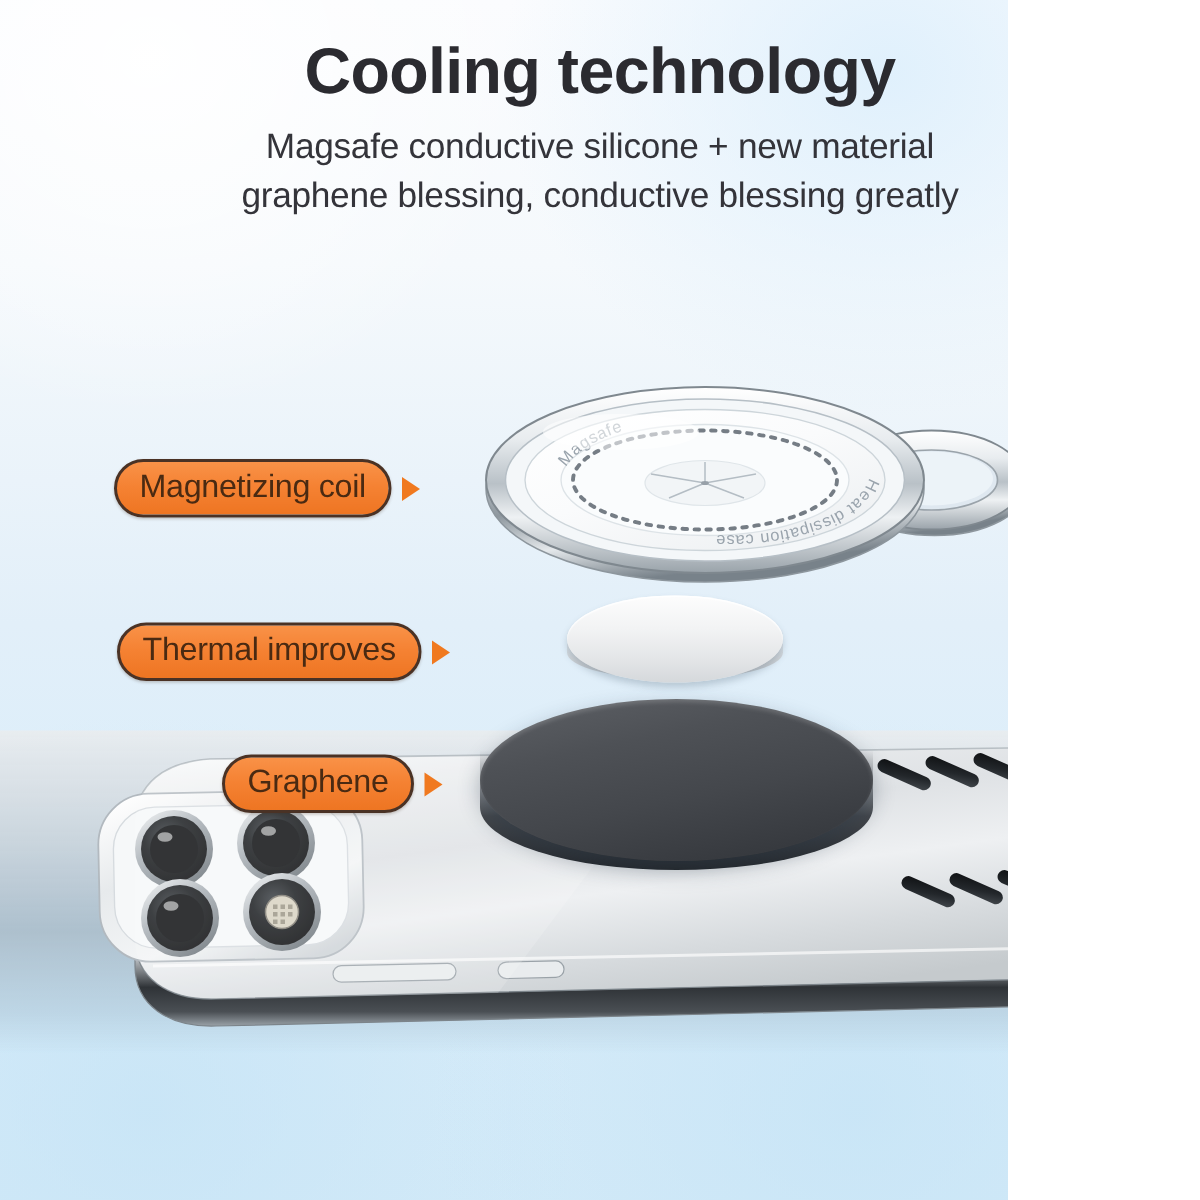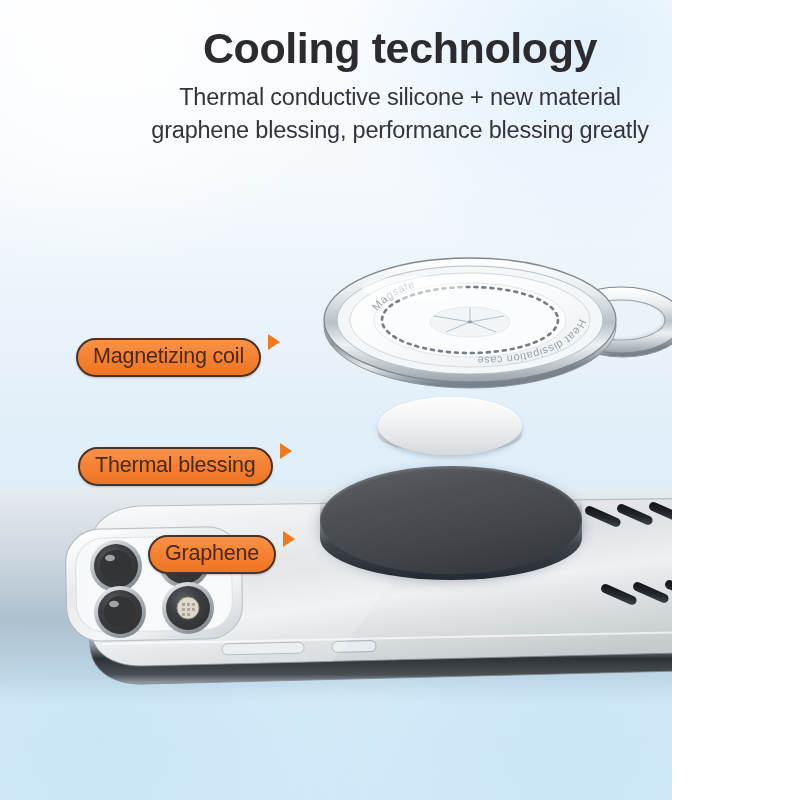--- a/index.html
+++ b/index.html
@@ -192,21 +192,20 @@
     border: 2.4px solid #4a3225;
     border-radius: 999px;
     padding: 4px 15px 6px 15px;
     color: #4a2a12;
     font-size: 21.5px;
     font-weight: normal;
     letter-spacing: -0.2px;
     line-height: 1.18;
     white-space: nowrap;
     box-shadow: 0 1px 2px rgba(60,40,25,0.25);
-    margin-top: 32px;
   }
   .arrow {
     width: 0; height: 0;
     margin-left: 7px;
     border-top: 8px solid transparent;
     border-bottom: 8px solid transparent;
     border-left: 12px solid #f0791f;
   }
 
   #badge-coil     { left: 76px;  top: 306px; }
@@ -219,22 +218,22 @@
 <div id="stage">
 
   <div class="bg-glow glow-tl"></div>
   <div class="bg-glow glow-tr"></div>
   <div class="bg-glow glow-bl"></div>
   <div class="bg-glow glow-br"></div>
 
   <div class="header">
     <div class="title">Cooling technology</div>
     <div class="subtitle">
-      <span>Thermal conductive silicone + new material</span>
-      <span>graphene blessing, performance blessing greatly</span>
+      <span>Magsafe conductive silicone + new material</span>
+      <span>graphene blessing, conductive blessing greatly</span>
     </div>
   </div>
 
   <div class="floor"></div>
 
   <div class="scene">
 
     <div class="ring-wrap">
       <svg width="380" height="140" viewBox="0 0 380 140">
         <defs>
@@ -445,21 +444,21 @@
       </svg>
     </div>
   </div>
 
   <div class="badge" id="badge-coil">
     <div class="pill">Magnetizing coil</div>
     <div class="arrow"></div>
   </div>
 
   <div class="badge" id="badge-silicone">
-    <div class="pill">Thermal blessing</div>
+    <div class="pill">Thermal improves</div>
     <div class="arrow"></div>
   </div>
 
   <div class="badge" id="badge-graphene">
     <div class="pill">Graphene</div>
     <div class="arrow"></div>
   </div>
 
 </div>
 

